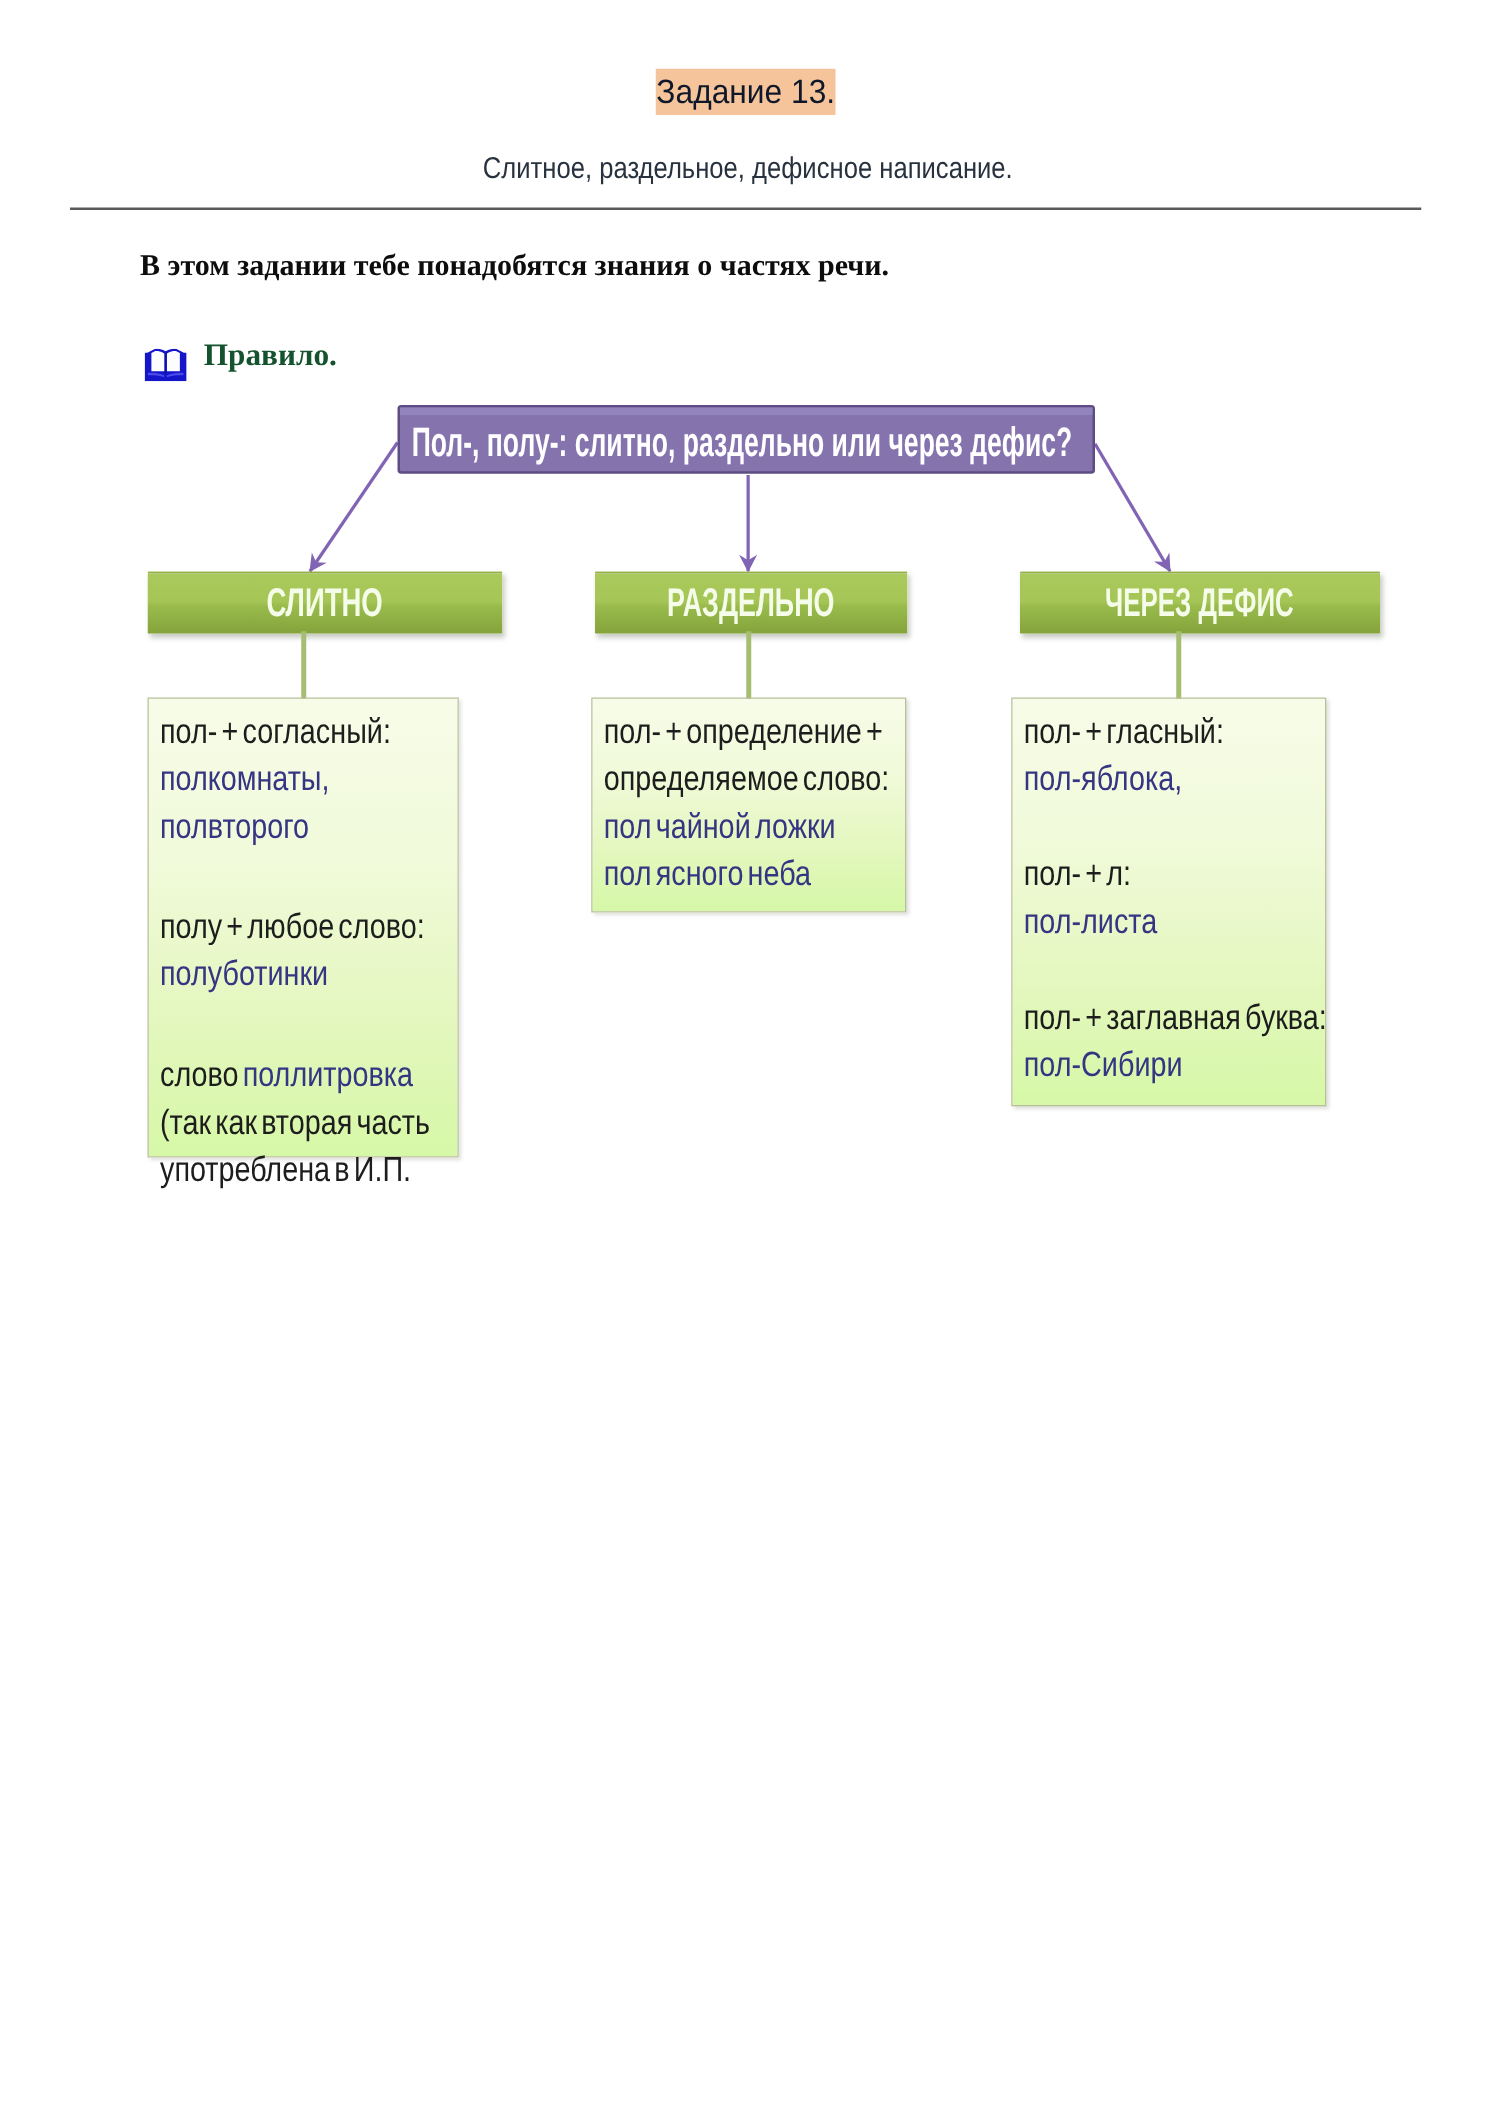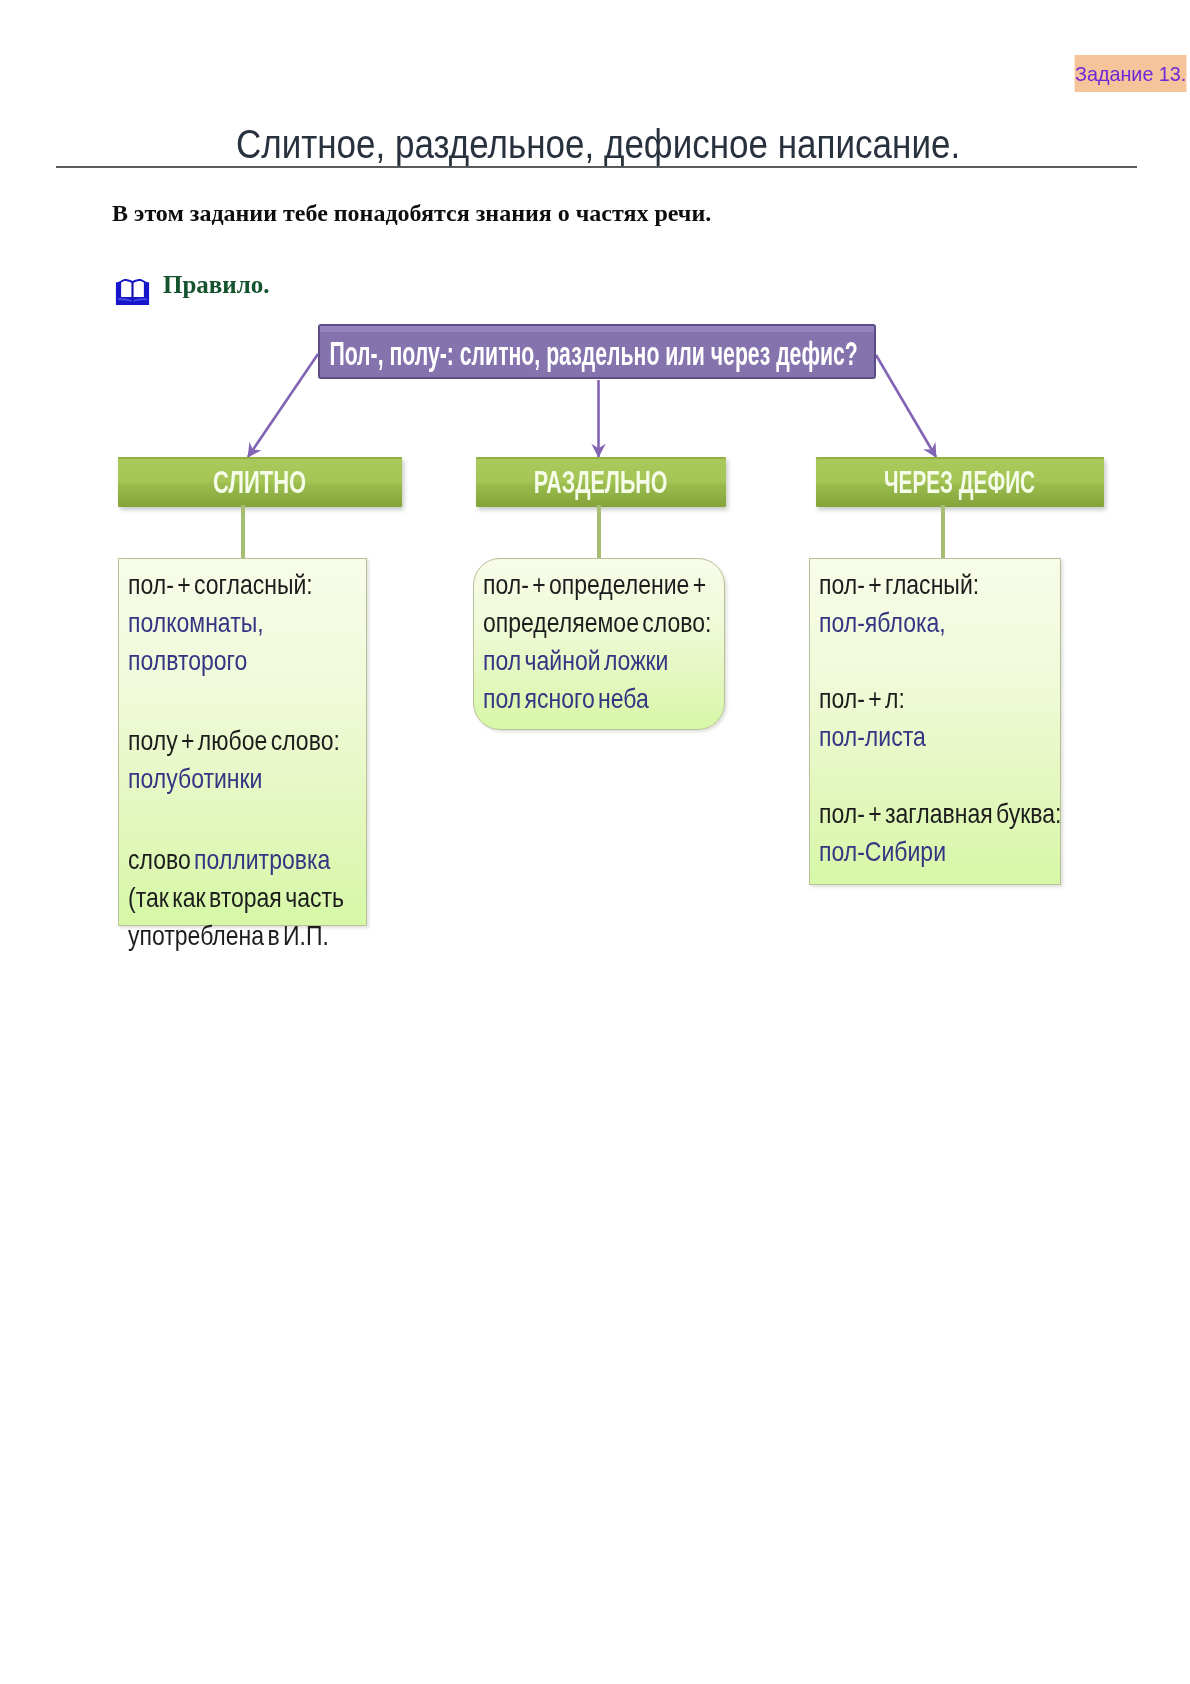--- a/index.html
+++ b/index.html
@@ -1,26 +1,26 @@
 <!DOCTYPE html>
 <html><head>
 <meta charset="utf-8">
 <style>
   html,body{margin:0;padding:0;}
   body{width:1190px;height:1684px;background:#fff;
        font-family:"Liberation Sans",sans-serif;position:relative;overflow:hidden;}
   .page{position:absolute;inset:0;}
 
   
-  .task-title{position:absolute;left:4px;right:0;top:55px;text-align:right;
-      font-family:"Liberation Sans",sans-serif;font-size:21px;color:#6d28d9;line-height:37px;}
+  .task-title{position:absolute;left:4px;right:0;top:55px;text-align:center;
+      font-family:"Liberation Sans",sans-serif;font-size:27px;color:#0f172a;line-height:37px;}
   .task-title span{background:#f5c49a;padding:0 0.5px;display:inline-block;
       transform:scaleX(0.94);transform-origin:center;line-height:37px;}
   .subtitle{position:absolute;left:6px;right:0;top:121px;text-align:center;
-      font-family:"Liberation Sans",sans-serif;font-size:41px;color:#28323f;}
+      font-family:"Liberation Sans",sans-serif;font-size:24px;color:#28323f;}
   .subtitle>span{display:inline-block;transform:scaleX(0.854);transform-origin:center;}
   .hr{position:absolute;left:56px;top:166px;width:1081px;height:2px;background:#5a5a5a;}
 
   .lead{position:absolute;left:112px;top:200px;
       font-family:"Liberation Serif",serif;font-size:24px;color:#0d0d0d;font-weight:bold;}
 
   .rule-head{position:absolute;left:163px;top:271px;
       font-family:"Liberation Serif",serif;font-size:25px;font-weight:bold;color:#14532d;}
   .book-icon{position:absolute;left:115px;top:279px;width:35px;height:26px;}
 
@@ -124,21 +124,21 @@
         <div class="gap"></div>
         <p><span>полу + любое слово:</span></p>
         <p><span class="ex">полуботинки</span></p>
         <div class="gap2"></div>
         <p><span>слово </span><span class="ex">поллитровка</span></p>
         <p><span>(так как вторая часть</span></p>
         <p><span>употреблена в И.П.</span></p>
       </div>
     </div>
 
-    <div class="note" style="left:473px;top:544px;width:252px;height:172px;border-radius:27px;">
+    <div class="note" style="left:473px;top:544px;width:252px;height:172px;">
       <div style="position:absolute;left:9px;top:7px;">
         <p><span>пол- + определение +</span></p>
         <p><span>определяемое слово:</span></p>
         <p><span class="ex">пол чайной ложки</span></p>
         <p><span class="ex">пол ясного неба</span></p>
       </div>
     </div>
 
     <div class="note" style="left:809px;top:544px;width:252px;height:327px;">
       <div style="position:absolute;left:9px;top:7px;">

